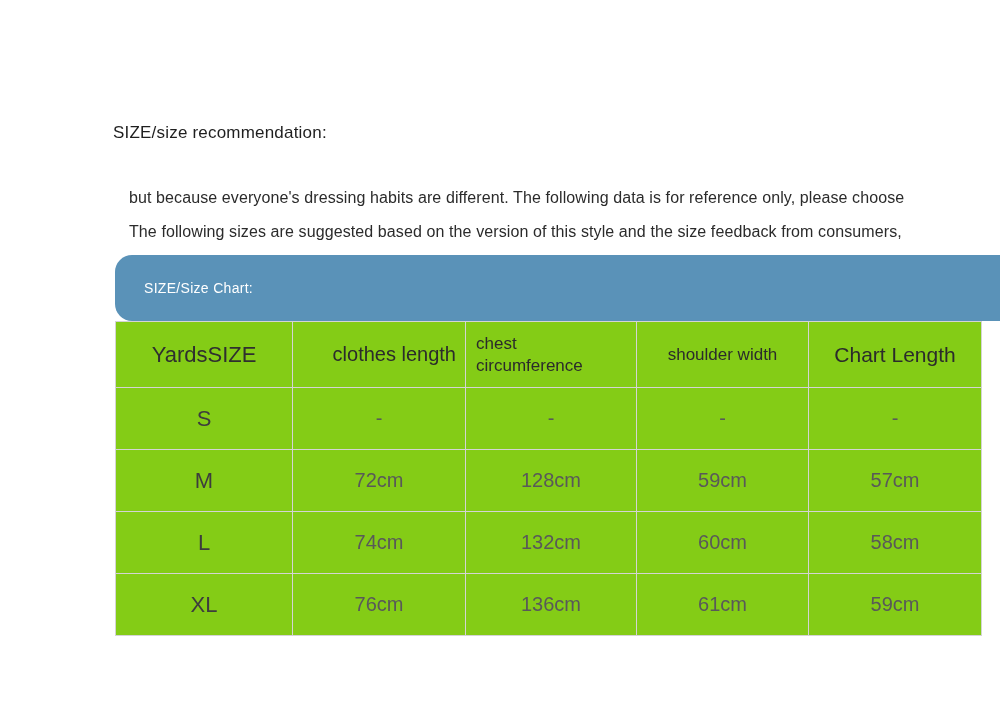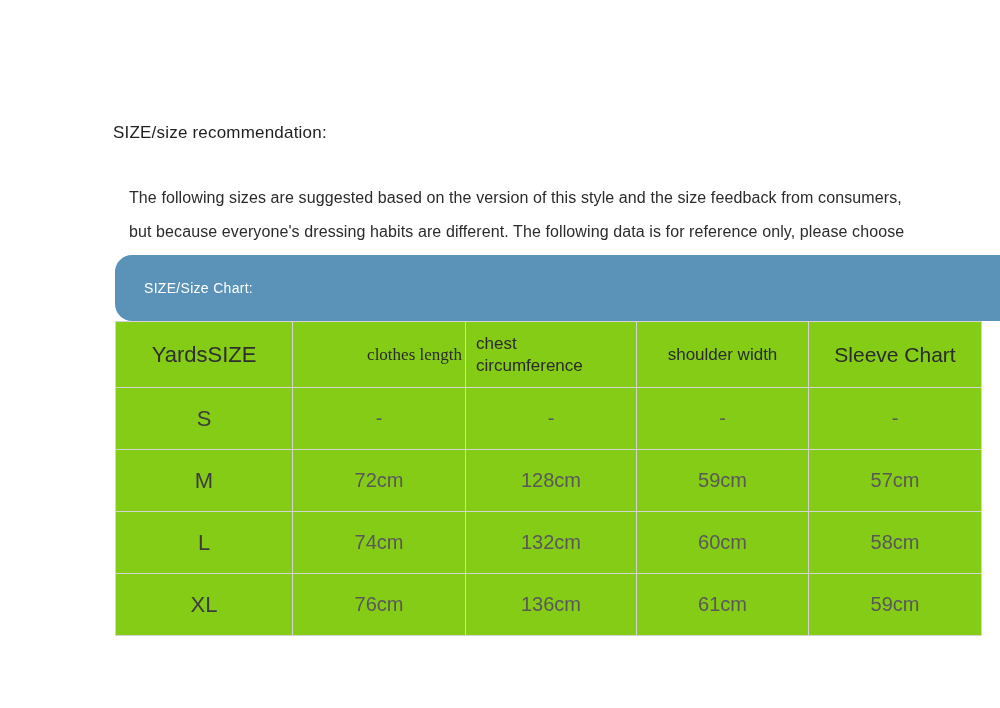--- a/index.html
+++ b/index.html
@@ -63,61 +63,61 @@
     border: 1px solid #d4d4d4;
     text-align: center;
     vertical-align: middle;
     font-weight: normal;
     background: #84cc16;
   }
   .size-table thead tr { height: 66px; }
   .size-table tbody tr { height: 62px; }
 
   th.c0 { font-size: 22px; color: #2f2f2f; }
-  th.c1 { font-size: 17px; color: #2b2b2b; text-align: right; padding-right: 3px; font-family: Liberation Serif, serif; }
+  th.c1 { font-size: 20px; color: #2b2b2b; text-align: right; padding-right: 9px; }
   th.c2 {
     font-size: 17px; color: #2b2b2b;
     text-align: left; padding-left: 10px; padding-right: 45px;
     line-height: 1.25;
   }
   th.c3 { font-size: 17px; color: #2b2b2b; }
   th.c4 { font-size: 21px; color: #2b2b2b; }
 
   td.size-cell  { font-size: 22px; color: #3d3d3d; }
   td.value-cell { font-size: 20px; color: #595959; }
 </style>
 </head>
 <body>
 
 <div class="heading">SIZE/size recommendation:</div>
 
 <div class="description">
+  <div class="line">but because everyone's dressing habits are different. The following data is for reference only, please choose</div>
   <div class="line">The following sizes are suggested based on the version of this style and the size feedback from consumers,</div>
-  <div class="line">but because everyone's dressing habits are different. The following data is for reference only, please choose</div>
 </div>
 
 <div class="banner">
   <span>SIZE/Size Chart:</span>
 </div>
 
 <table class="size-table">
   <colgroup>
     <col style="width:177px">
     <col style="width:173px">
     <col style="width:171px">
     <col style="width:172px">
     <col style="width:173px">
   </colgroup>
   <thead>
     <tr>
       <th class="c0">YardsSIZE</th>
       <th class="c1">clothes length</th>
       <th class="c2">chest circumference</th>
       <th class="c3">shoulder width</th>
-      <th class="c4">Sleeve Chart</th>
+      <th class="c4">Chart Length</th>
     </tr>
   </thead>
   <tbody>
     <tr>
       <td class="size-cell">S</td>
       <td class="value-cell">-</td>
       <td class="value-cell">-</td>
       <td class="value-cell">-</td>
       <td class="value-cell">-</td>
     </tr>

